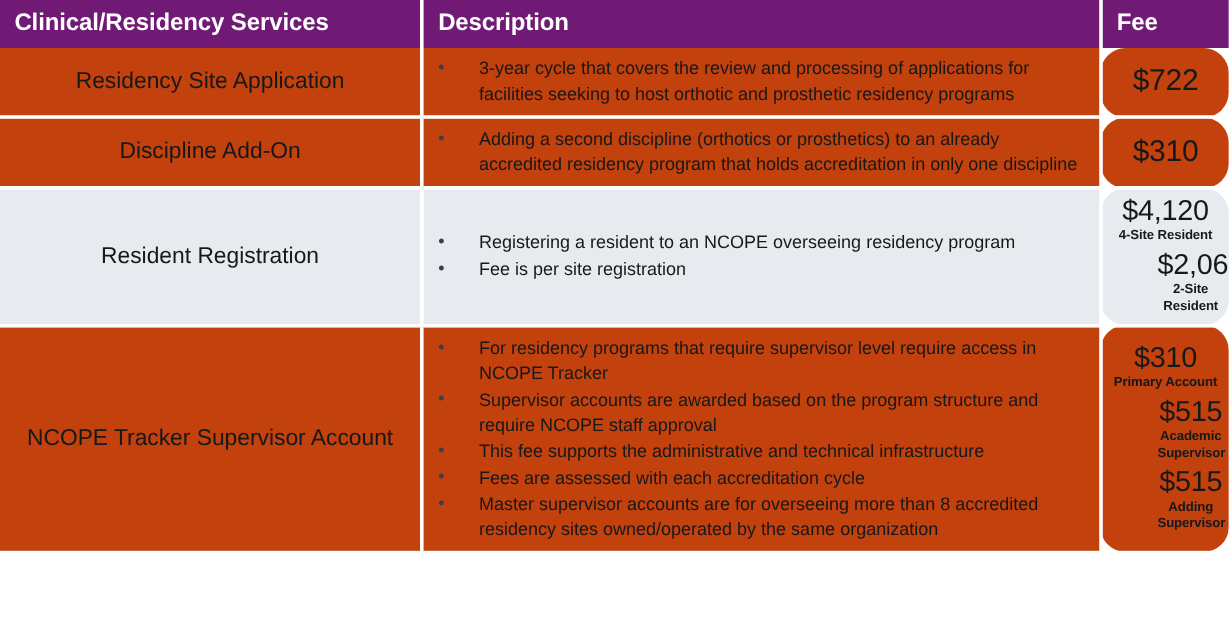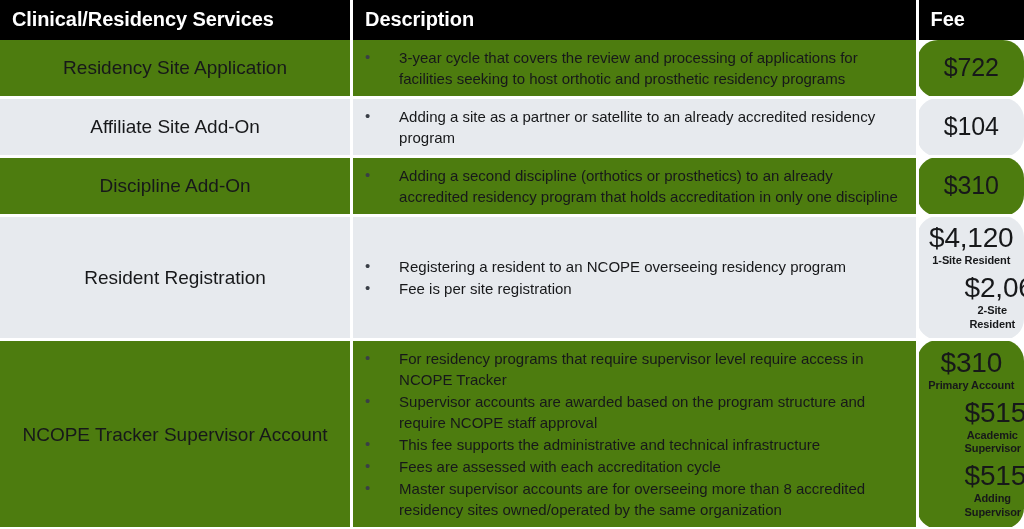--- a/index.html
+++ b/index.html
@@ -16,21 +16,21 @@
   }
 
   #fee-table {
     width: 1024px;
     border-collapse: collapse;
     table-layout: fixed;
   }
 
   
   #fee-table thead th {
-    background: #000000;
+    background: #701a75;
     color: #ffffff;
     font-size: 20px;
     font-weight: bold;
     text-align: left;
     padding: 7px 0 8px 12px;
     height: 40px;
     box-sizing: border-box;
     vertical-align: middle;
     border-right: 3px solid #ffffff;
     letter-spacing: -0.1px;
@@ -43,21 +43,21 @@
   .col-fee     { width: 104px; }
 
   
   #fee-table tbody td {
     border-right: 3px solid #ffffff;
     border-bottom: 3px solid #ffffff;
     vertical-align: middle;
     box-sizing: border-box;
   }
   #fee-table tbody td.cell-fee { border-right: none; }
-  #fee-table tbody tr.row-odd  td { background: #4d7c0f; }
+  #fee-table tbody tr.row-odd  td { background: #c2410c; }
   #fee-table tbody tr.row-even td { background: #e7eaee; }
 
   
   .cell-service {
     text-align: center;
     font-size: 19px;
     line-height: 1.32;
     padding: 6px 14px;
     color: #17181a;
   }
@@ -96,21 +96,21 @@
     text-align: center;
     padding: 4px 4px;
     border-radius: 21px;
   }
   .fee-amount {
     font-size: 25px;
     line-height: 1.18;
     color: #17181a;
     letter-spacing: -0.2px;
   }
-  .fee-stack .fee-amount { font-size: 28px; }
+  .fee-stack .fee-amount { font-size: 24px; }
   .fee-label {
     font-size: 11px;
     font-weight: bold;
     line-height: 1.25;
     color: #17181a;
     margin-bottom: 3px;
     letter-spacing: -0.1px;
   }
   .fee-stack .fee-group + .fee-group { margin-top: 1px; margin-left: 42px; }
 </style>
@@ -134,35 +134,20 @@
           </ul>
         </td>
         <td class="cell-fee col-fee">
           <div class="">
             <div class="fee-group">
               <div class="fee-amount">$722</div>
             </div>
           </div>
         </td>
       </tr>
-      <tr class="row-even">
-        <td class="cell-service col-service">Affiliate Site Add-On</td>
-        <td class="cell-desc col-desc">
-          <ul class="bullets">
-            <li>Adding a site as a partner or satellite to an already accredited residency program</li>
-          </ul>
-        </td>
-        <td class="cell-fee col-fee">
-          <div class="">
-            <div class="fee-group">
-              <div class="fee-amount">$104</div>
-            </div>
-          </div>
-        </td>
-      </tr>
       <tr class="row-odd">
         <td class="cell-service col-service">Discipline Add-On</td>
         <td class="cell-desc col-desc">
           <ul class="bullets">
             <li>Adding a second discipline (orthotics or prosthetics) to an already accredited residency program that holds accreditation in only one discipline</li>
           </ul>
         </td>
         <td class="cell-fee col-fee">
           <div class="">
             <div class="fee-group">
@@ -176,21 +161,21 @@
         <td class="cell-desc col-desc">
           <ul class="bullets">
             <li>Registering a resident to an NCOPE overseeing residency program</li>
             <li>Fee is per site registration</li>
           </ul>
         </td>
         <td class="cell-fee col-fee">
           <div class="fee-stack">
             <div class="fee-group">
               <div class="fee-amount">$4,120</div>
-              <div class="fee-label">1-Site Resident</div>
+              <div class="fee-label">4-Site Resident</div>
             </div>
             <div class="fee-group">
               <div class="fee-amount">$2,060</div>
               <div class="fee-label">2-Site Resident</div>
             </div>
           </div>
         </td>
       </tr>
       <tr class="row-odd">
         <td class="cell-service col-service">NCOPE Tracker Supervisor Account</td>

